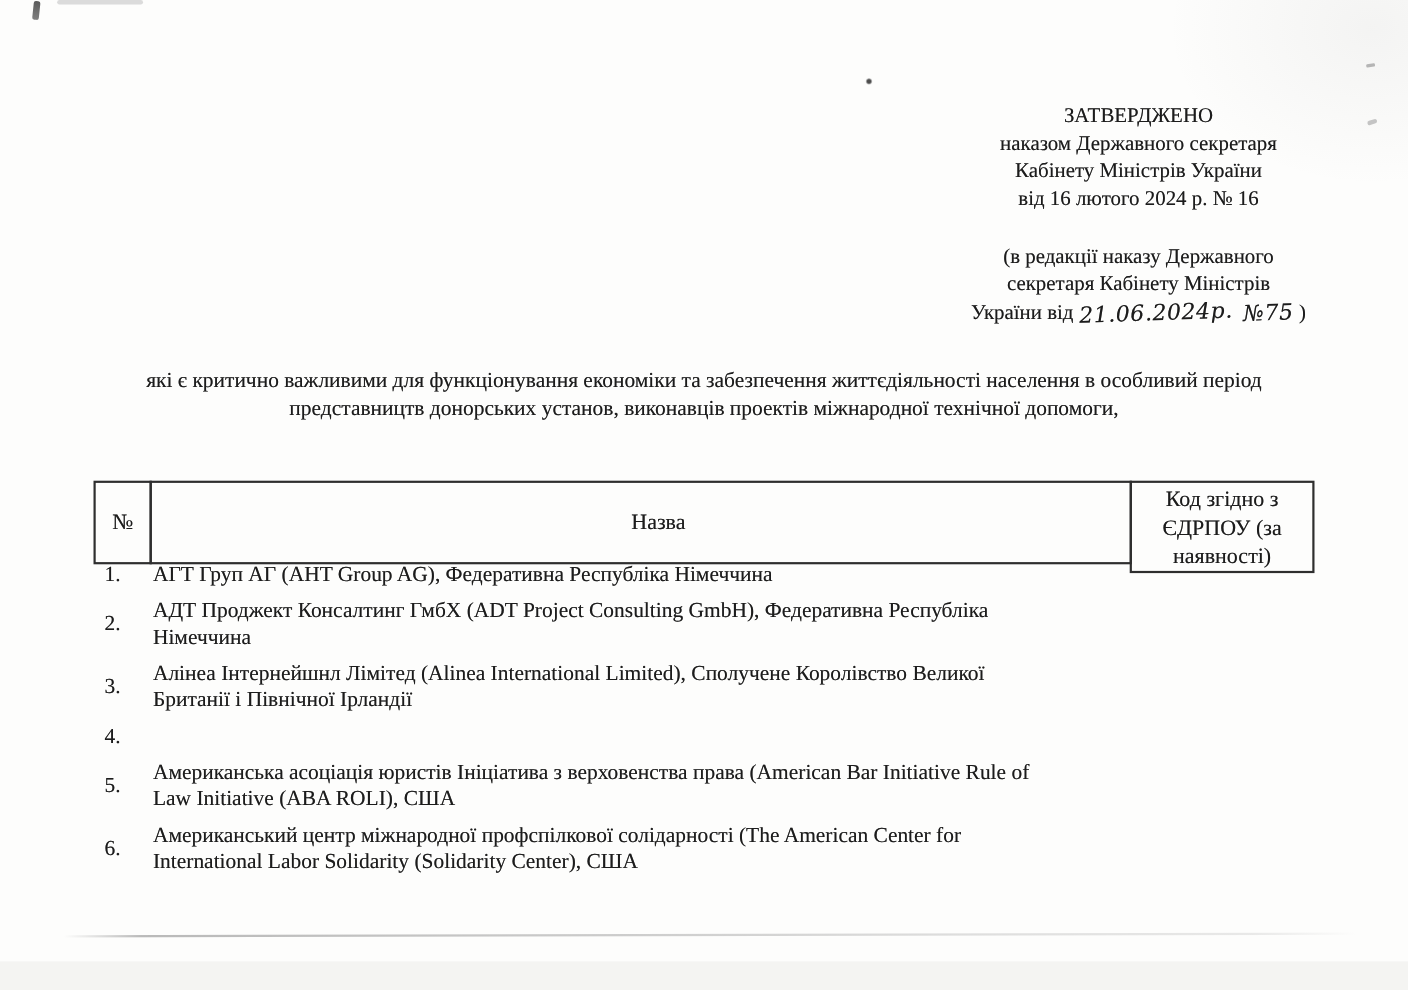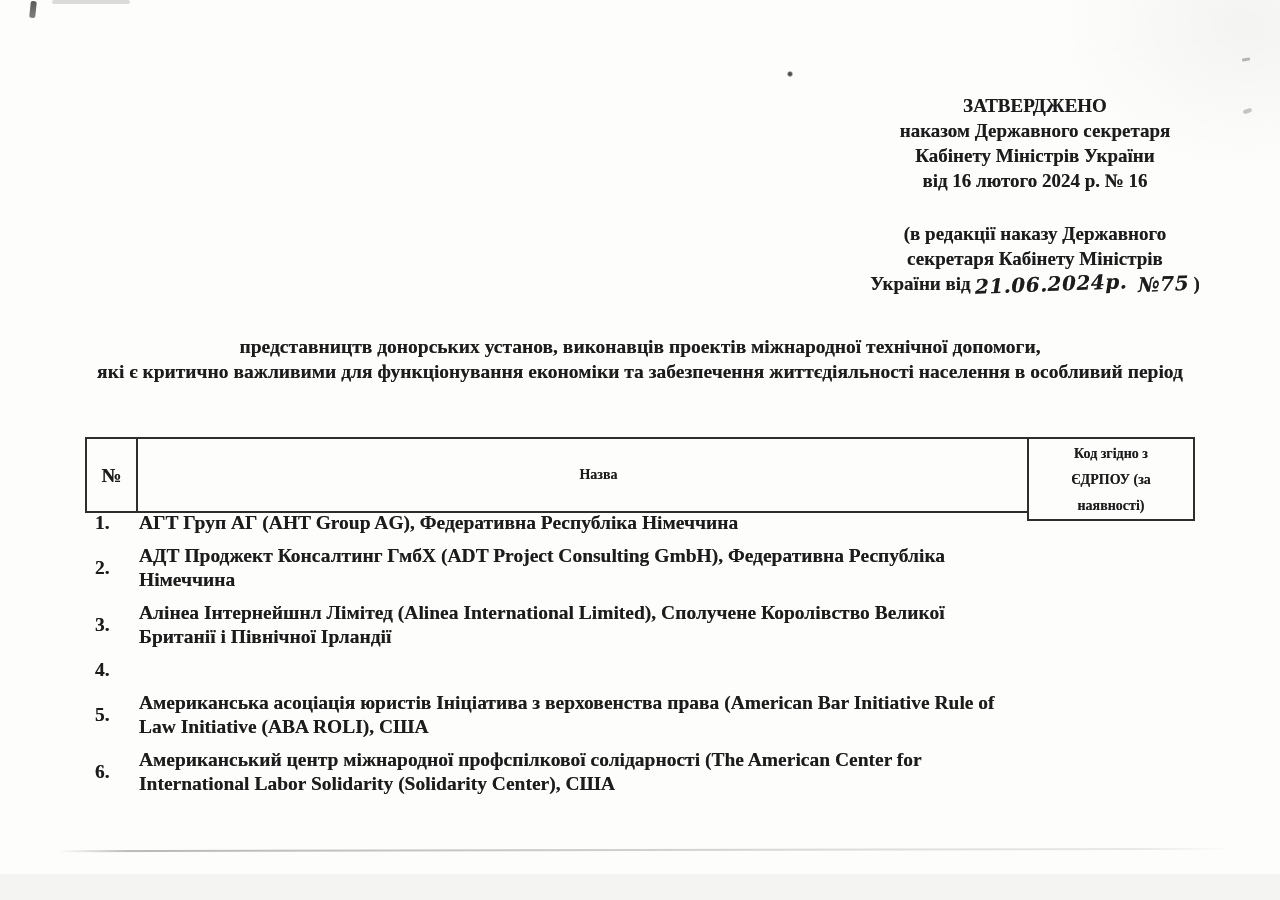--- a/index.html
+++ b/index.html
@@ -7,21 +7,20 @@
     width: 1280px; height: 900px;
     background: #f4f4f2;
     font-family: "Liberation Serif", "DejaVu Serif", serif;
   }
   .page {
     position: relative;
     width: 1280px; height: 874px;
     background: #fdfdfc;
     overflow: hidden;
     color: #1c1c1c;
-    font-weight: bold;
   }
   .page * { box-sizing: border-box; }
   .inktext { text-shadow: 0 0 0.5px rgba(20,20,20,0.55); }
 
   
   .grain-tr {
     position: absolute; right: 0; top: 0; width: 220px; height: 170px;
     background: radial-gradient(ellipse at 85% 15%, rgba(120,120,120,0.07), rgba(120,120,120,0) 70%);
     pointer-events: none;
   }
@@ -74,21 +73,21 @@
   .title-block {
     position: absolute; left: 0; top: 335px; width: 1280px;
     text-align: center; font-size: 19.5px; line-height: 24.5px;
   }
   .title-heading { margin-bottom: 2px; }
 
   
   .cell {
     position: absolute; border: 2px solid #2e2e2e; background: transparent;
     display: flex; align-items: center; justify-content: center;
-    font-size: 14px;
+    font-size: 20px;
   }
   .cell-no   { left: 85px;   top: 437px; width: 53px;  height: 76px; font-size: 20px; }
   .cell-name { left: 136px;  top: 437px; width: 893px; height: 76px; padding-left: 32px; }
   .cell-code {
     left: 1027px; top: 437px; width: 168px; height: 84px;
     white-space: pre; text-align: center; line-height: 26px; padding-top: 1px;
   }
 
   
   .items { position: absolute; left: 85px; top: 511px; width: 1060px; }
@@ -115,22 +114,22 @@
 Кабінету Міністрів України
 від 16 лютого 2024 р. № 16</div>
     <div class="approval-p2">
       <div>(в редакції наказу Державного</div>
       <div>секретаря Кабінету Міністрів</div>
       <div><span>України від </span><span class="hw">21.06.2024р.</span><span class="hw hw-num">№75</span><span> )</span></div>
     </div>
   </div>
 
   <div class="title-block inktext">
+    <div>які є критично важливими для функціонування економіки та забезпечення життєдіяльності населення в особливий період</div>
     <div>представництв донорських установ, виконавців проектів міжнародної технічної допомоги,</div>
-    <div>які є критично важливими для функціонування економіки та забезпечення життєдіяльності населення в особливий період</div>
   </div>
 
   <div class="cell cell-no inktext">№</div>
   <div class="cell cell-name inktext">Назва</div>
   <div class="cell cell-code inktext">Код згідно з
 ЄДРПОУ (за
 наявності)</div>
 
   <div class="items">
     <div class="item">

